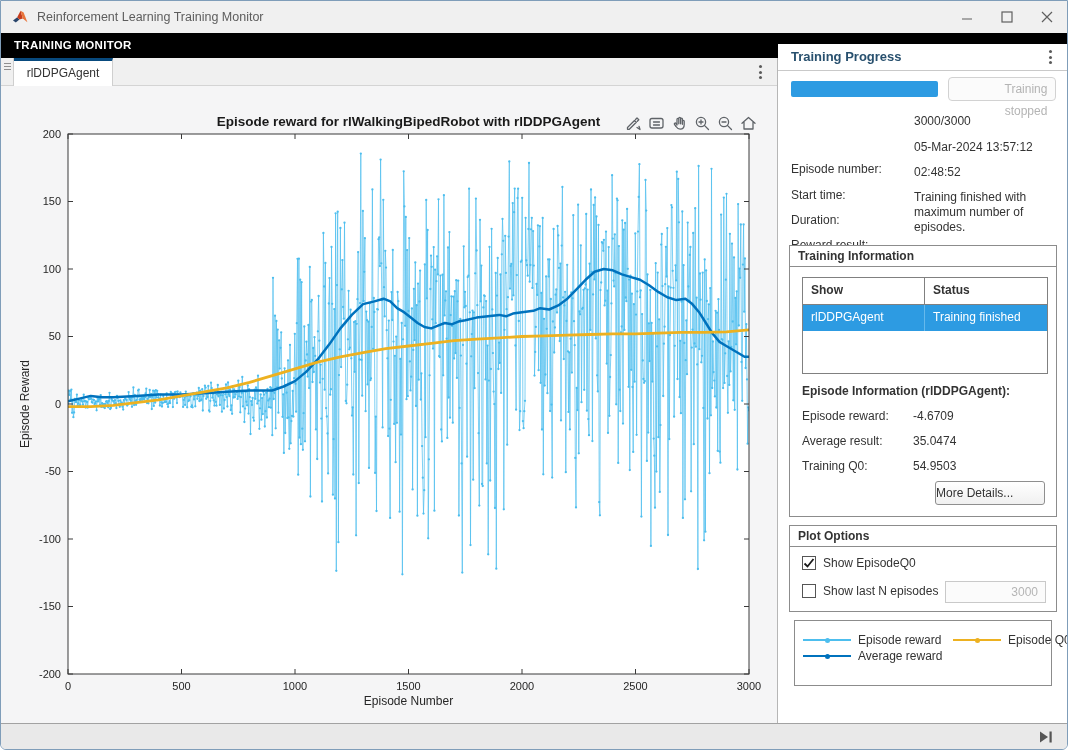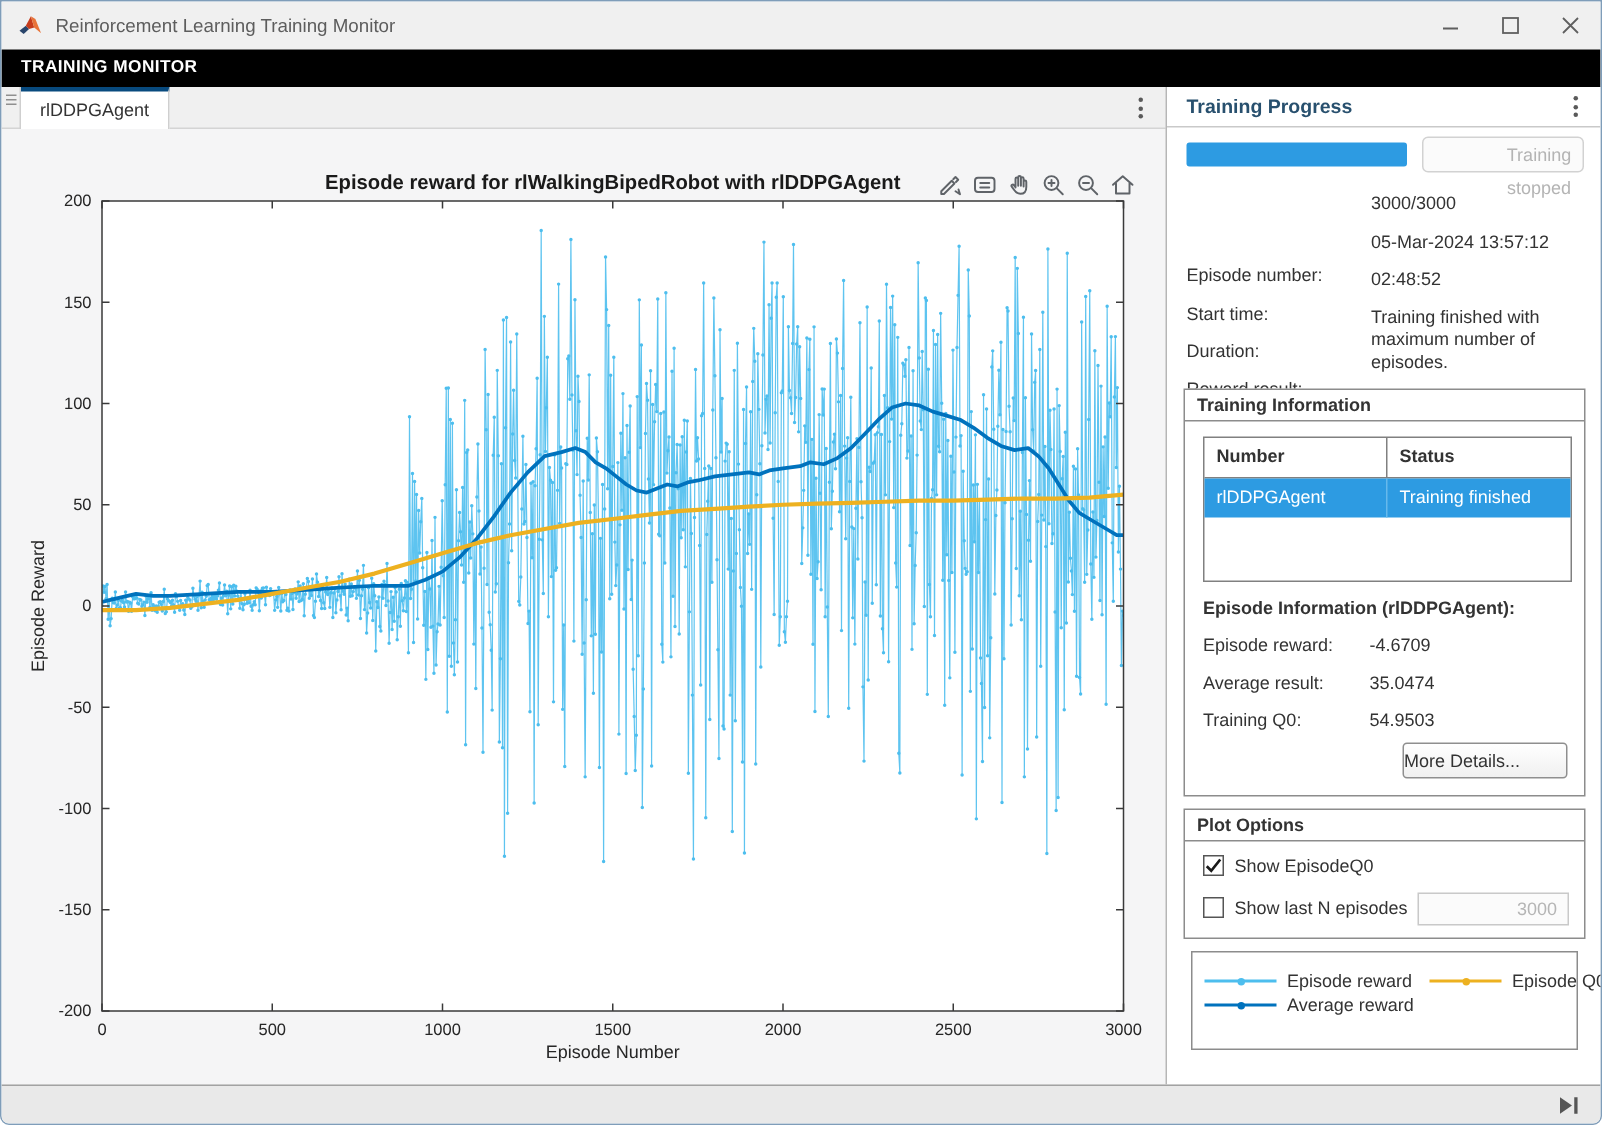--- a/index.html
+++ b/index.html
@@ -28,21 +28,21 @@
   .docbar .kebab{position:absolute;right:8px;top:3px;}
   
   .docarea{position:absolute;left:0;top:85px;width:776px;height:637px;background:#f5f5f6;}
   .docarea svg{display:block;}
   svg text{font-family:"Liberation Sans",sans-serif;}
   .ax-toolbar{position:absolute;left:622px;top:27px;display:flex;gap:3px;}
   .ax-btn{width:20px;height:20px;display:flex;align-items:center;justify-content:center;border-radius:2px;}
   .ax-btn svg{stroke:#5f6368;fill:none;stroke-width:1.3;stroke-linecap:round;stroke-linejoin:round;}
   
   .vdivider{position:absolute;left:776px;top:57px;width:1px;height:665px;background:#b6b6b6;}
-  .rpanel{position:absolute;left:777px;top:57px;width:289px;height:665px;background:#ffffff;font-size:12px;color:#333;}
+  .rpanel{position:absolute;left:777px;top:43px;width:289px;height:665px;background:#ffffff;font-size:12px;color:#333;}
   .rp-header{position:absolute;left:0;top:0;width:100%;height:27px;border-bottom:1px solid #c9c9c9;box-sizing:border-box;}
   .rp-title{position:absolute;left:13px;top:0;line-height:26px;font-size:13px;font-weight:600;color:#28506e;}
   .rp-header .kebab{position:absolute;right:8px;top:2px;}
   .progressbar{position:absolute;left:13px;top:37px;width:147px;height:16px;border-radius:2px;background:#2d9be2;}
   .btn-stopped{position:absolute;right:11px;top:33px;width:108px;height:24px;border:1px solid #d2d2d2;border-radius:4px;
        background:#fbfbfb;color:#b4b4b4;font-size:12px;text-align:center;line-height:22px;box-sizing:border-box;padding-left:48px;}
   .fld{position:absolute;left:13px;margin-top:48px;}
   .fld-val{position:absolute;left:136px;width:146px;line-height:15px;}
   
   .gbox{position:absolute;left:11px;width:268px;border:1px solid #8c8c8c;background:#fff;box-sizing:border-box;}
@@ -252,21 +252,21 @@
     <div class="fld-val" style="top:96px">05-Mar-2024 13:57:12</div>
     <div class="fld" style="top:121px">Duration:</div>
     <div class="fld-val" style="top:121px">02:48:52</div>
     <div class="fld" style="top:146px">Reward result:</div>
     <div class="fld-val" style="top:146px">Training finished with maximum number of episodes.</div>
 
     <div class="gbox" style="top:201px;height:272px;">
       <div class="gbox-h">Training Information</div>
       <div class="titable">
         <div class="ti-row hdr">
-          <div class="ti-cell">Number</div>
+          <div class="ti-cell">Show</div>
           <div class="ti-cell">Status</div>
         </div>
         <div class="ti-row sel" style="background: rgb(45, 155, 226);">
           <div class="ti-cell">rlDDPGAgent</div>
           <div class="ti-cell">Training finished</div>
         </div>
       </div>
       <div class="stat-lab" style="top:138px;font-weight:bold;">Episode Information (rlDDPGAgent):</div>
       <div class="stat-lab" style="top:163px">Episode reward:</div>
       <div class="stat-val" style="top:163px">-4.6709</div>

